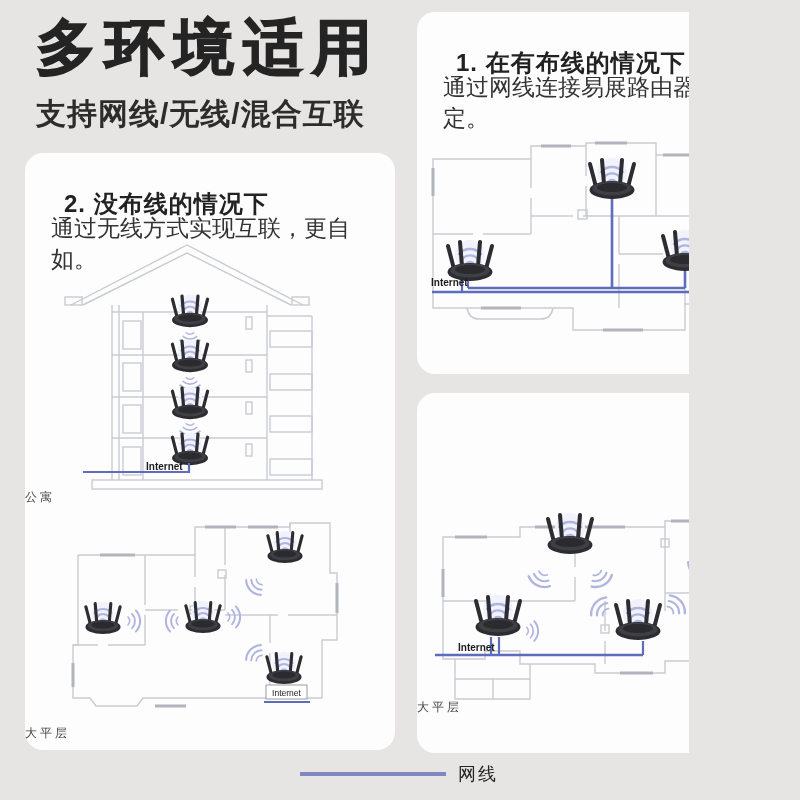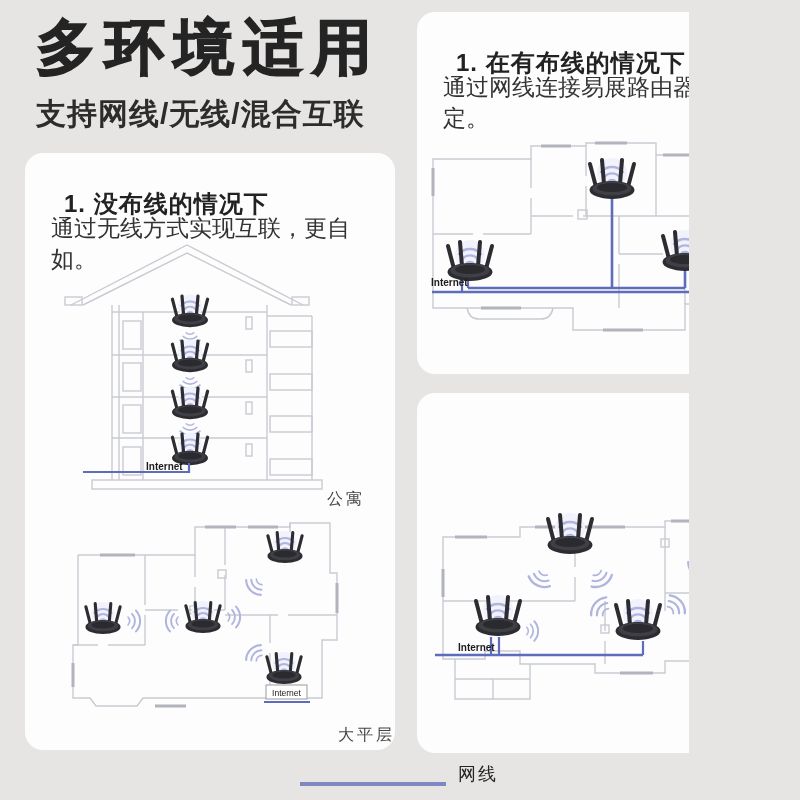--- a/index.html
+++ b/index.html
@@ -15,22 +15,22 @@
   #card-hybrid{left:417px;top:393px;width:355px;height:360px}
   .card-title{margin:13px;position:absolute;left:26px;top:22px;font-size:24px;font-weight:700;color:var(--heading,#222222);letter-spacing:1px}
   .card-desc{margin:0;position:absolute;left:26px;top:60px;font-size:23px;color:var(--text,#333333)}
   svg.diagram{position:absolute;overflow:visible}
   .wall{stroke:var(--wall,#c9cbd2);stroke-width:1.4;fill:none}
   .wall-bold{stroke:var(--wall-bold,#b2b4bb);stroke-width:3;fill:none}
   .cable{stroke:var(--cable,#5d6cbb);stroke-width:2.6;fill:none}
   .cable-thin{stroke:var(--cable,#5d6cbb);stroke-width:2.2;fill:none}
   .net-label{font-size:10px;fill:#1c1c1c;font-weight:bold}
   .net-label-s{font-size:8.5px;fill:#1c1c1c}
-  .caption{position:absolute;text-align:right;font-size:16px;color:var(--caption,#454545);letter-spacing:3px}
-  .legend{position:absolute;left:300px;top:762px;display:flex;align-items:flex-end;gap:12px}
+  .caption{position:absolute;text-align:left;font-size:12px;color:var(--caption,#454545);letter-spacing:3px}
+  .legend{position:absolute;left:300px;top:762px;display:flex;align-items:center;gap:12px}
   .legend-line{width:146px;height:4px;background:var(--legend-cable,#8088c1)}
   .legend-label{font-size:18px;color:#242424;letter-spacing:2px}
 </style>
 </head>
 <body>
 
 <svg width="0" height="0" style="position:absolute" aria-hidden="true">
   <defs>
     <pattern id="hatchH" width="6" height="3.2" patternUnits="userSpaceOnUse">
       <line x1="0" y1="1.6" x2="6" y2="1.6" style="stroke:#a9a9a9;stroke-width:1"></line>
@@ -86,21 +86,21 @@
         <path class="cable-thin" d="M39,172 V188 M45,172 V184"></path>
       </g>
       <use href="#router-def" transform="translate(189,86)"></use>
       <use href="#router-def" transform="translate(47,168)"></use>
       <use href="#router-def" transform="translate(262,158)"></use>
       <text class="net-label" x="8" y="182">Internet</text>
     </svg>
   </div>
 
   <div class="card" id="card-wireless">
-    <h2 class="card-title">1. 没布线的情况下</h2>
+    <h2 class="card-title">2. 没布线的情况下</h2>
     <p class="card-desc">通过无线方式实现互联，更自如。</p>
 
     <svg class="diagram" style="left:18px;top:88px" width="334" height="262" viewBox="0 0 334 262">
       <g>
         <path class="wall" d="M28,64 L144,4 L260,64"></path>
         <path class="wall" d="M40,64 L144,12 L248,64"></path>
         <rect class="wall" x="22" y="56" width="17" height="8"></rect>
         <rect class="wall" x="249" y="56" width="17" height="8"></rect>
         <path class="wall" d="M69,64 V239 M76,64 V239 M224,64 V239 M269,75 V239 M224,75 H269 M100,71 V239"></path>
         <path class="wall" d="M69,71 H224 M69,114 H224 M69,156 H224 M69,197 H224"></path>

